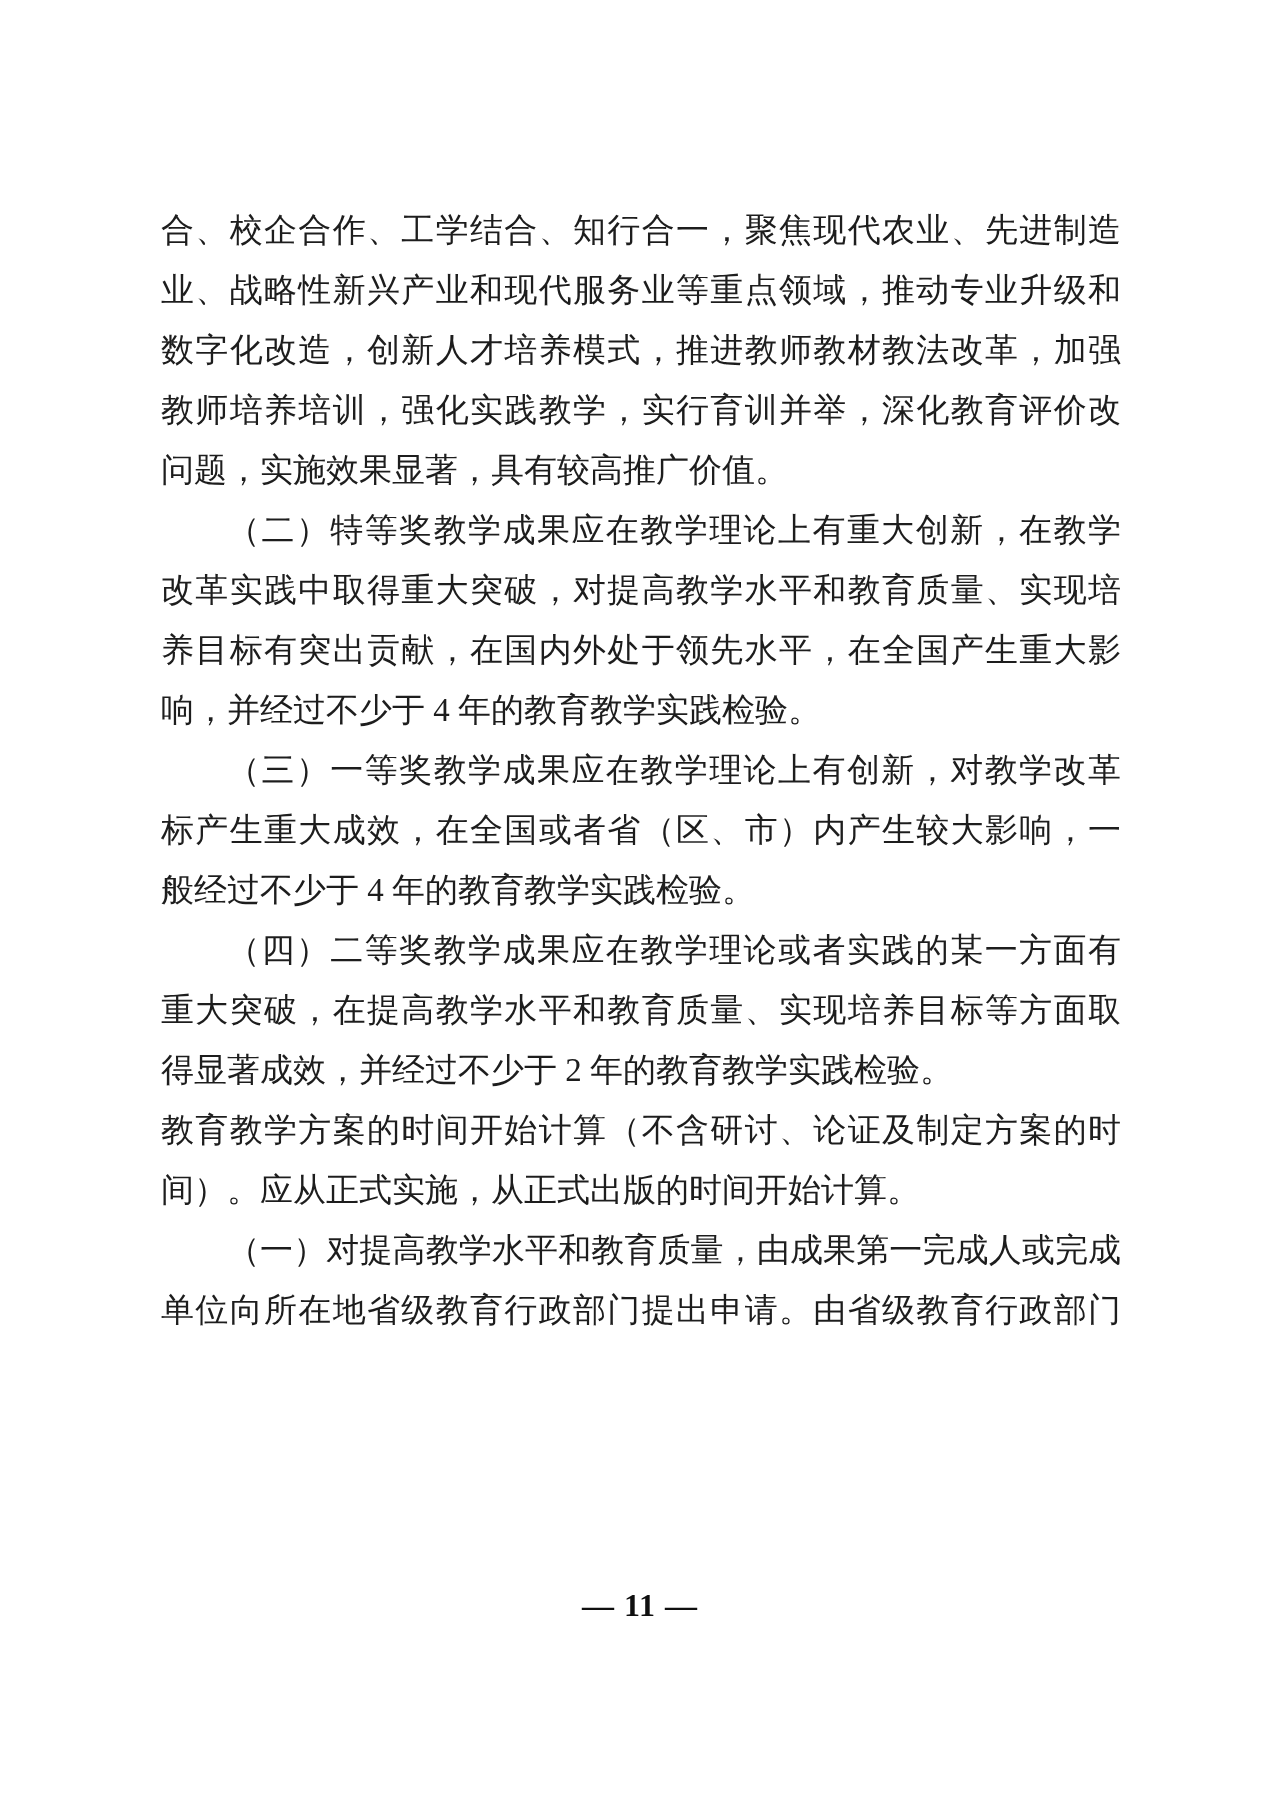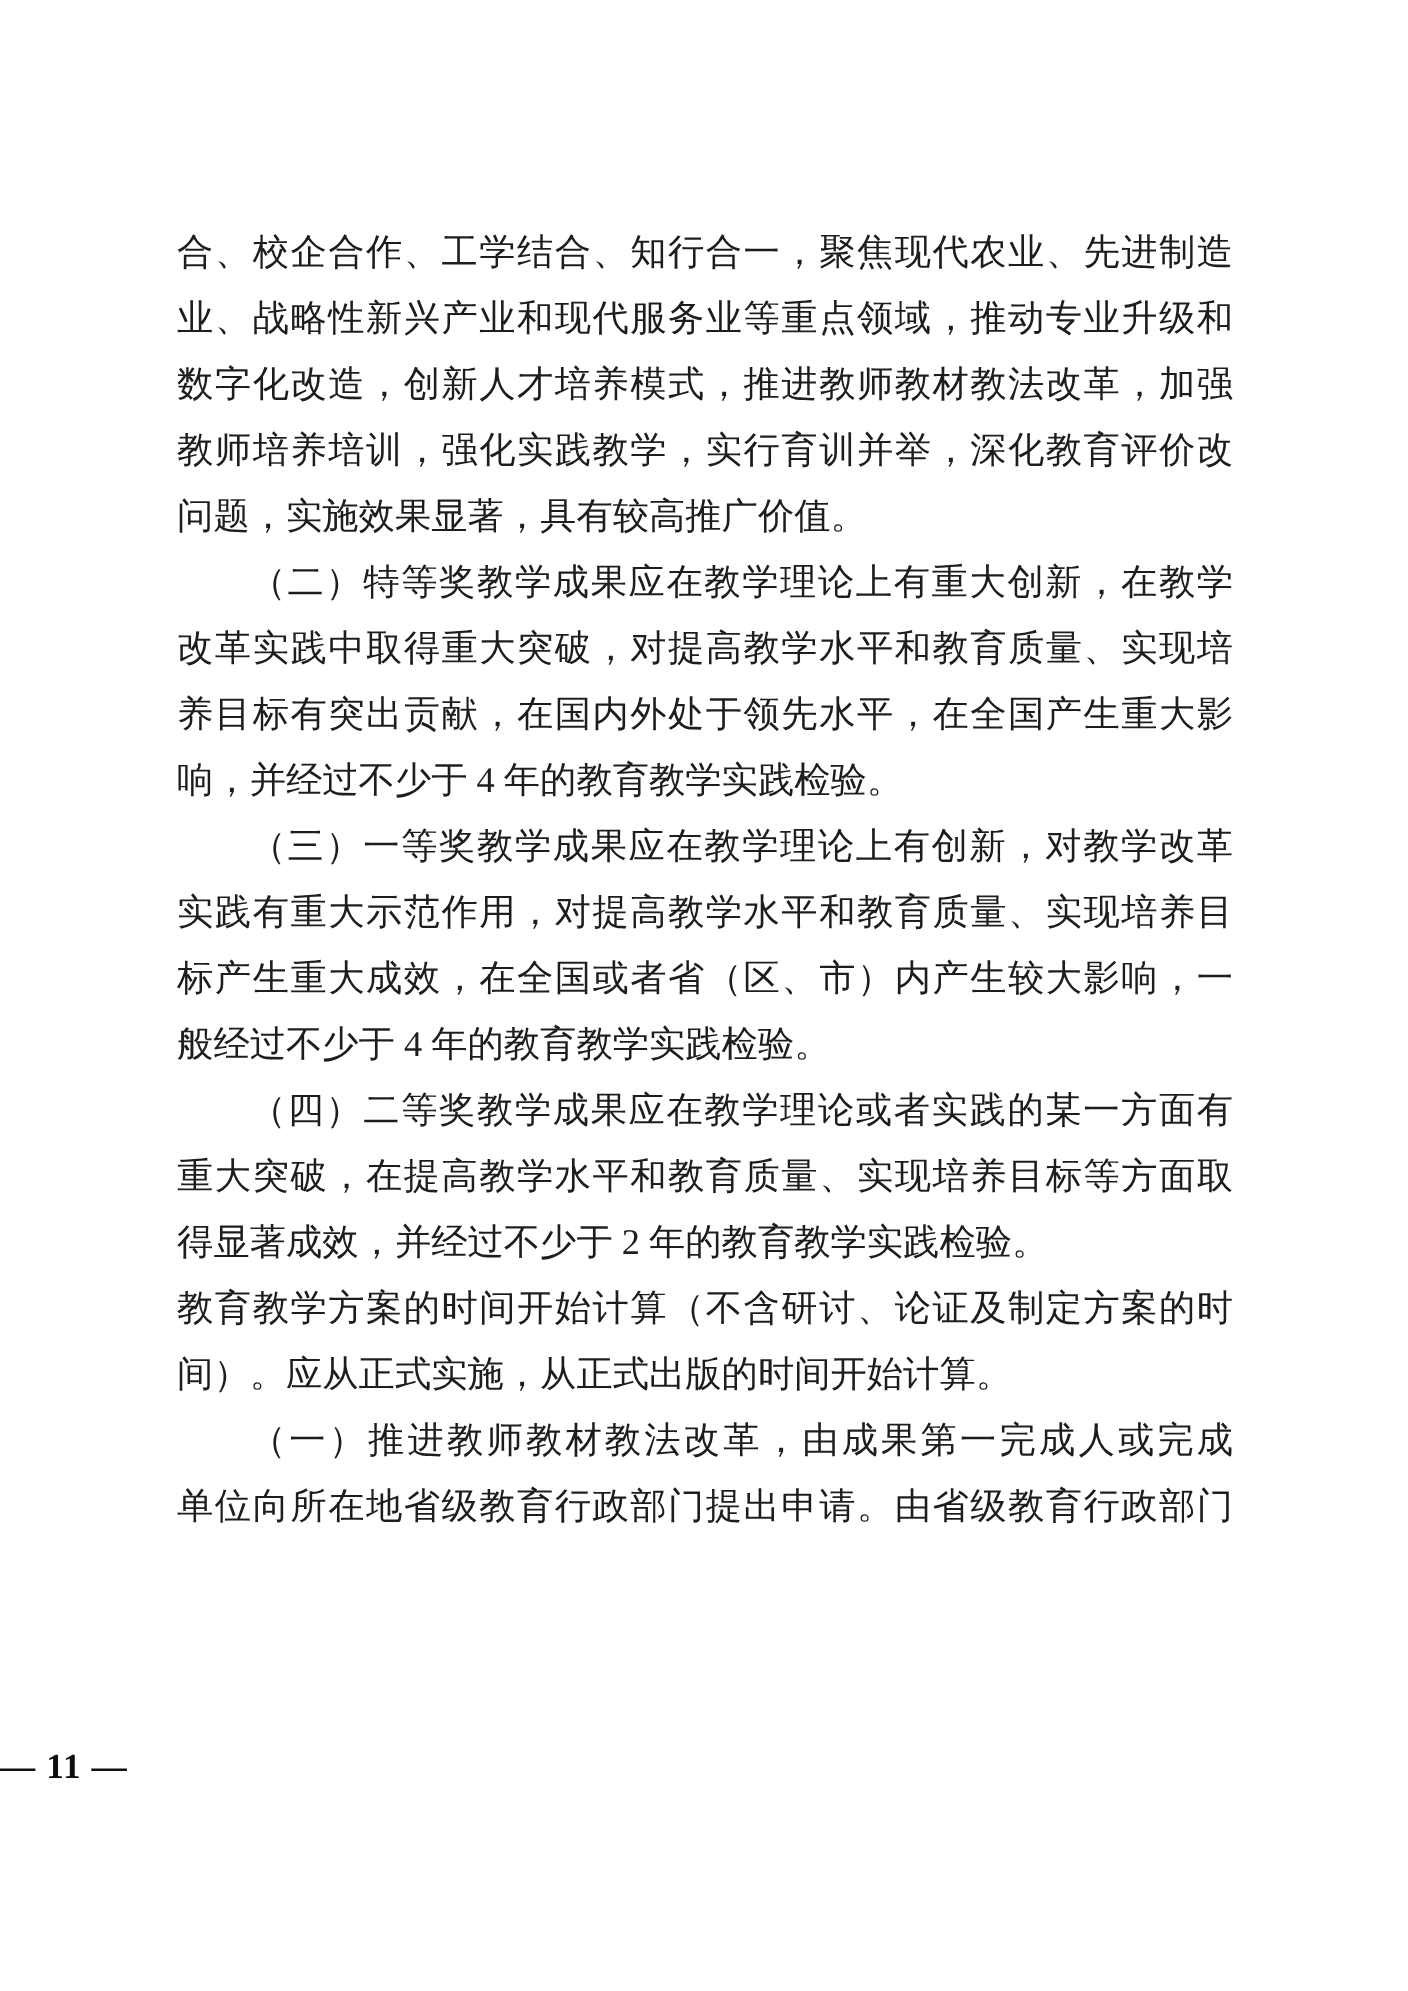--- a/index.html
+++ b/index.html
@@ -48,21 +48,21 @@
     font-weight: 700;
     font-size: 34px;
     color: #111111;
     text-align-last: left;
   }
   .page-number {
     position: absolute;
     left: 0;
     top: 1583px;
     width: 1280px;
-    text-align: left;
+    text-align: center;
     font-family: "Liberation Serif", serif;
     font-weight: 700;
     font-size: 32px;
     line-height: 44px;
     color: #0f0f0f;
     letter-spacing: 1px;
   }
 </style>
 </head>
 <body>
@@ -72,25 +72,24 @@
       <div class="line fill">合、校企合作、工学结合、知行合一，聚焦现代农业、先进制造</div>
       <div class="line fill">业、战略性新兴产业和现代服务业等重点领域，推动专业升级和</div>
       <div class="line fill">数字化改造，创新人才培养模式，推进教师教材教法改革，加强</div>
       <div class="line fill">教师培养培训，强化实践教学，实行育训并举，深化教育评价改</div>
       <div class="line">问题，实施效果显著，具有较高推广价值。</div>
       <div class="line fill indent">（二）特等奖教学成果应在教学理论上有重大创新，在教学</div>
       <div class="line fill">改革实践中取得重大突破，对提高教学水平和教育质量、实现培</div>
       <div class="line fill">养目标有突出贡献，在国内外处于领先水平，在全国产生重大影</div>
       <div class="line">响，并经过不少于 4 年的教育教学实践检验。</div>
       <div class="line fill indent">（三）一等奖教学成果应在教学理论上有创新，对教学改革</div>
-      <div class="line fill">实践有重大示范作用，对提高教学水平和教育质量、实现培养目</div>
       <div class="line fill">标产生重大成效，在全国或者省（区、市）内产生较大影响，一</div>
       <div class="line">般经过不少于 4 年的教育教学实践检验。</div>
       <div class="line fill indent">（四）二等奖教学成果应在教学理论或者实践的某一方面有</div>
       <div class="line fill">重大突破，在提高教学水平和教育质量、实现培养目标等方面取</div>
       <div class="line">得显著成效，并经过不少于 2 年的教育教学实践检验。</div>
       <div class="line fill">教育教学方案的时间开始计算（不含研讨、论证及制定方案的时</div>
       <div class="line">间）。应从正式实施，从正式出版的时间开始计算。</div>
-      <div class="line fill indent">（一）推进教师教材教法改革，由成果第一完成人或完成</div>
+      <div class="line fill indent">（一）对提高教学水平和教育质量，由成果第一完成人或完成</div>
       <div class="line fill">单位向所在地省级教育行政部门提出申请。由省级教育行政部门</div>
     </div>
   <div class="page-number">— 11 —</div>
 </div>
 
 </body></html>

